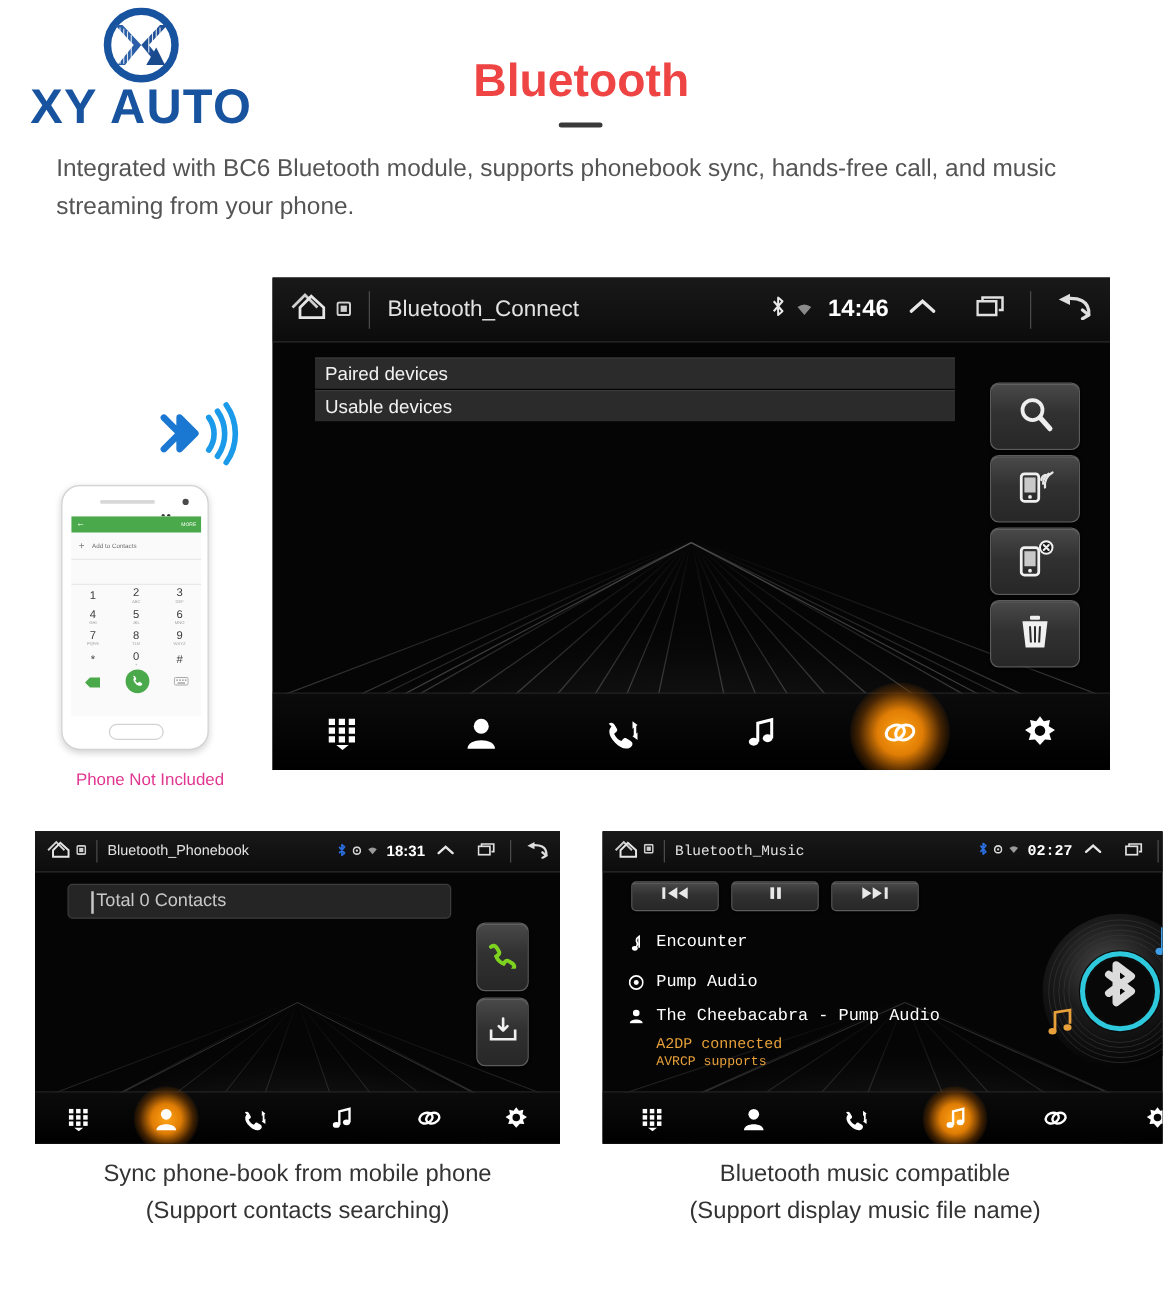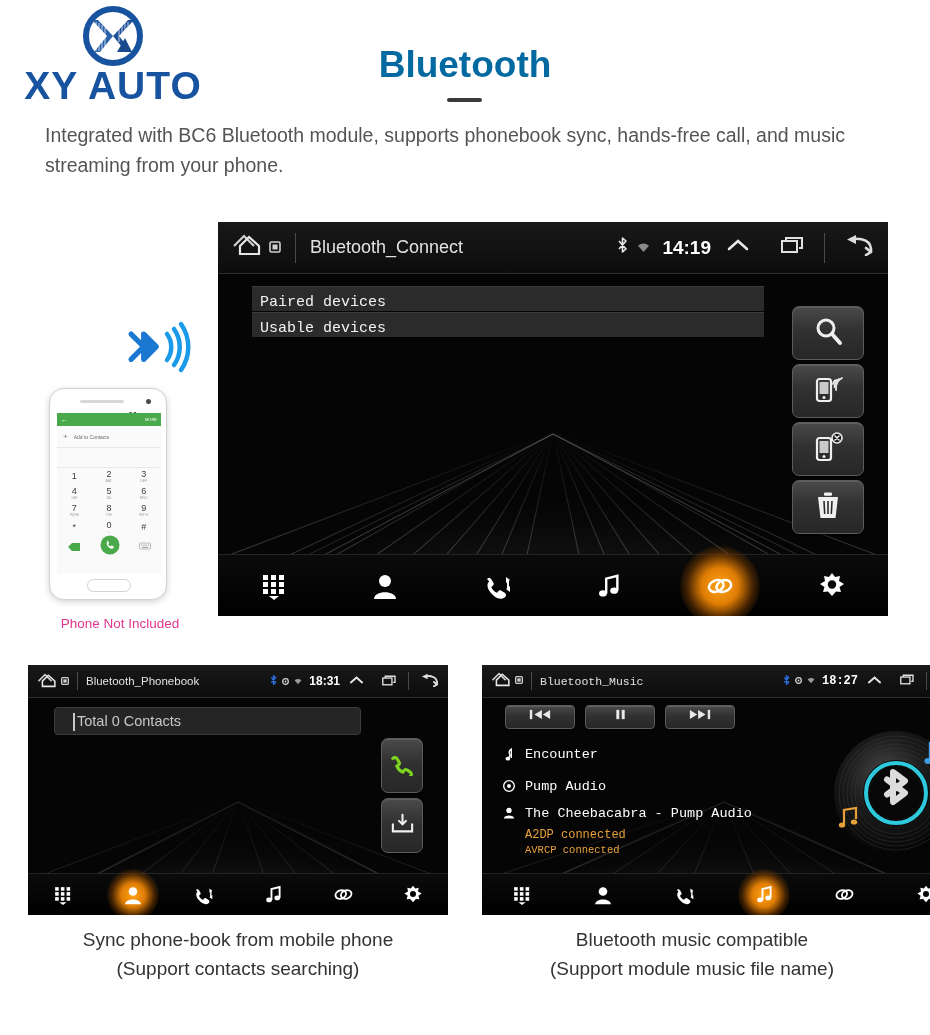--- a/index.html
+++ b/index.html
@@ -15,21 +15,21 @@
   .brand { position:absolute; left:8px; top:6px; width:210px; height:102px; }
   .brand-mark { position:absolute; left:62px; top:0px; width:86px; height:66px; }
   .brand-text {
     position:absolute; left:0; top:58px; width:210px; text-align:center;
     font-size:39px; font-weight:bold; color:#18539f; letter-spacing:1px;
     font-family:"Liberation Sans", sans-serif;
   }
 
   .page-title {
     position:absolute; left:240px; top:44px; width:450px; text-align:center;
-    font-size:37px; font-weight:bold; color:#0369a1; letter-spacing:0px;
+    font-size:37px; font-weight:bold; color:#ef4444; letter-spacing:0px;
   }
   .title-rule {
     position:absolute; left:447px; top:98px; width:35px; height:4px;
     background:#3a3a3a; border-radius:2px;
   }
   .subtitle {
     position:absolute; left:45px; top:120px; width:840px; 
     font-size:19.5px; color:#545454; line-height:30px; font-weight:400;
   }
 
@@ -76,21 +76,21 @@
     position:absolute; border-radius:7px;
     background:linear-gradient(#4a4a4a,#313131 45%,#272727);
     border:1px solid #5c5c5c;
     box-shadow:0 1px 2px rgba(0,0,0,0.8), inset 0 1px 0 rgba(255,255,255,0.12);
     display:flex; align-items:center; justify-content:center;
   }
 
   .listrow {
     position:absolute; background:#2b2b2b;
     border-top:1px solid #3a3a3a;
-    color:#f2f2f2; display:flex; align-items:flex-end;font-family:Liberation Mono, monospace;
+    color:#f2f2f2; display:flex; align-items:center;
   }
 
   
   .phone-wrap { position:absolute; left:25px; top:320px; width:190px; height:330px; }
   .phone-body {
     position:absolute; left:24px; top:68px; width:118px; height:212px;
     background:#ffffff; border:1.5px solid #d2d2d2; border-radius:15px;
     box-shadow:0 2px 6px rgba(0,0,0,0.18);
   }
   .phone-screen {
@@ -328,21 +328,21 @@
         <span>
           <svg viewBox="0 0 11 16" width="11" height="16">
               <path d="M2 4 L9 12 L5.5 15 L5.5 1 L9 4 L2 12" fill="none" stroke="#e8e8e8" stroke-width="1.6" stroke-linejoin="round"></path>
             </svg>
         </span>
         <span>
           <svg viewBox="0 0 14 12" width="13" height="11">
               <path d="M1 4 Q7 -0.5 13 4 L7 11 Z" fill="#8a8a8a"></path>
             </svg>
         </span>
-        <span class="sb-time" style="font-size:19px; margin-left:3px;">14:19</span>
+        <span class="sb-time" style="font-size:19px; margin-left:3px;">14:46</span>
         <span style="margin-left:6px;">
           <svg viewBox="0 0 24 16" width="24" height="16">
               <path d="M3 12 L12 4 L21 12" fill="none" stroke="#e6e6e6" stroke-width="2.6" stroke-linecap="round"></path>
             </svg>
         </span>
         <span style="margin-left:22px;">
           <svg viewBox="0 0 24 18" width="24" height="18">
               <rect x="1" y="5" width="15" height="11" fill="none" stroke="#e0e0e0" stroke-width="2"></rect>
               <path d="M5 5 L5 2 L21 2 L21 12 L18 12" fill="none" stroke="#e0e0e0" stroke-width="2"></path>
             </svg>
@@ -692,21 +692,21 @@
           <svg viewBox="0 0 10 10" width="7" height="7">
               <circle cx="5" cy="5" r="4" fill="none" stroke="#d8d8d8" stroke-width="1.8"></circle>
               <circle cx="5" cy="5" r="1.3" fill="#d8d8d8"></circle>
             </svg>
         </span>
         <span>
           <svg viewBox="0 0 14 12" width="8" height="7">
               <path d="M1 4 Q7 -0.5 13 4 L7 11 Z" fill="#9a9a9a"></path>
             </svg>
         </span>
-        <span class="sb-time" style="font-size:12px; margin-left:2px;">18:27</span>
+        <span class="sb-time" style="font-size:12px; margin-left:2px;">02:27</span>
         <span style="margin-left:4px;">
           <svg viewBox="0 0 24 16" width="15" height="10">
               <path d="M3 12 L12 4 L21 12" fill="none" stroke="#e6e6e6" stroke-width="3" stroke-linecap="round"></path>
             </svg>
         </span>
         <span style="margin-left:13px;">
           <svg viewBox="0 0 24 18" width="15" height="11">
               <rect x="1" y="5" width="15" height="11" fill="none" stroke="#e0e0e0" stroke-width="2.2"></rect>
               <path d="M5 5 L5 2 L21 2 L21 12 L18 12" fill="none" stroke="#e0e0e0" stroke-width="2.2"></path>
             </svg>
@@ -813,21 +813,21 @@
       <div style="display:flex; align-items:center; gap:10px; height:22px; margin-top:5px;">
         <span style="width:12px; display:flex; justify-content:center;">
           <svg viewBox="0 0 14 14" width="12" height="12">
               <circle cx="7" cy="4" r="3.1" fill="#fff"></circle>
               <path d="M1 13.5 C1 8.8 13 8.8 13 13.5 Z" fill="#fff"></path>
             </svg>
         </span>
         <span style="color:#fff; font-size:13.5px; white-space:nowrap;">The Cheebacabra - Pump Audio</span>
       </div>
       <div style="color:#e8a13a; font-size:12px; margin-left:22px; margin-top:4px;">A2DP connected</div>
-      <div style="color:#e8a13a; font-size:10.5px; margin-left:22px; margin-top:2px;">AVRCP connected</div>
+      <div style="color:#e8a13a; font-size:10.5px; margin-left:22px; margin-top:2px;">AVRCP supports</div>
     </div>
 
     <div class="navbar" style="height:42px;">
       <div class="nav-item" style="width:26px; height:26px;">
         <svg viewBox="0 0 28 28" width="20" height="20">
             <g fill="#fff">
               <rect x="3" y="3" width="5" height="5"></rect>
               <rect x="11" y="3" width="5" height="5"></rect>
               <rect x="19" y="3" width="5" height="5"></rect>
               <rect x="3" y="10" width="5" height="5"></rect>
@@ -879,16 +879,16 @@
       </div>
     </div>
   </div>
 
   <div class="caption" style="left:28px; top:925px; width:420px;">
     <div>Sync phone-book from mobile phone</div>
     <div>(Support contacts searching)</div>
   </div>
   <div class="caption" style="left:482px; top:925px; width:420px;">
     <div>Bluetooth music compatible</div>
-    <div>(Support module music file name)</div>
+    <div>(Support display music file name)</div>
   </div>
 
 </div>
 
 </body></html>

